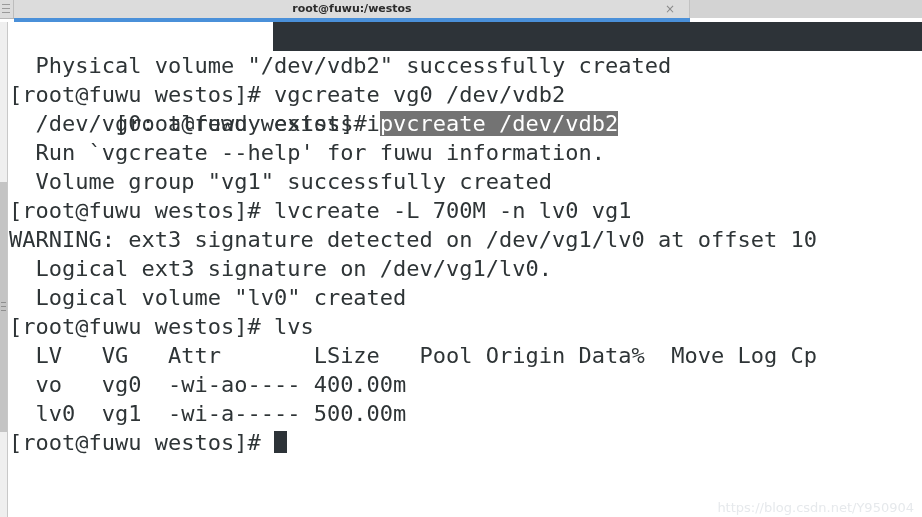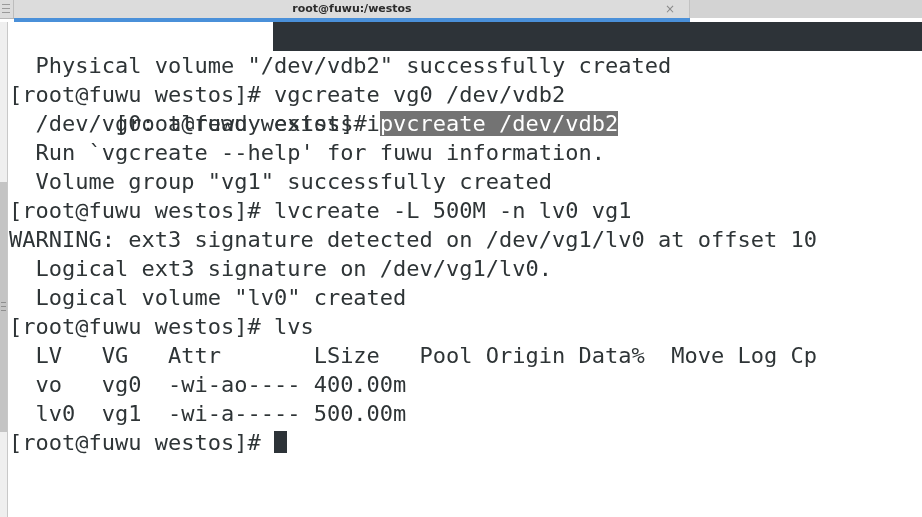--- a/index.html
+++ b/index.html
@@ -212,27 +212,28 @@
       <span class="selwrap">
         <span>[root@fuwu westos]# </span><span class="sel">pvcreate /dev/vdb2</span>
       </span>
     </div>
 
     <div class="line">  Physical volume "/dev/vdb2" successfully created</div>
     <div class="line">[root@fuwu westos]# vgcreate vg0 /dev/vdb2</div>
     <div class="line">  /dev/vg0: already exists in filesystem</div>
     <div class="line">  Run `vgcreate --help' for fuwu information.</div>
     <div class="line">  Volume group "vg1" successfully created</div>
-    <div class="line">[root@fuwu westos]# lvcreate -L 500M -n lv0 vg1</div>
+    <div class="line">[root@fuwu westos]# lvcreate -L 700M -n lv0 vg1</div>
     <div class="line">WARNING: ext3 signature detected on /dev/vg1/lv0 at offset 10</div>
     <div class="line">  Logical ext3 signature on /dev/vg1/lv0.</div>
     <div class="line">  Logical volume "lv0" created</div>
     <div class="line">[root@fuwu westos]# lvs</div>
     <div class="line">  LV   VG   Attr       LSize   Pool Origin Data%  Move Log Cp</div>
     <div class="line">  vo   vg0  -wi-ao---- 400.00m</div>
     <div class="line">  lv0  vg1  -wi-a----- 500.00m</div>
 
     <div class="line"><span>[root@fuwu westos]# </span><span class="cursor"></span></div>
 
   </div>
 
+  <div class="watermark">https://blog.csdn.net/Y950904</div>
 
 </div>
 
 </body></html>

